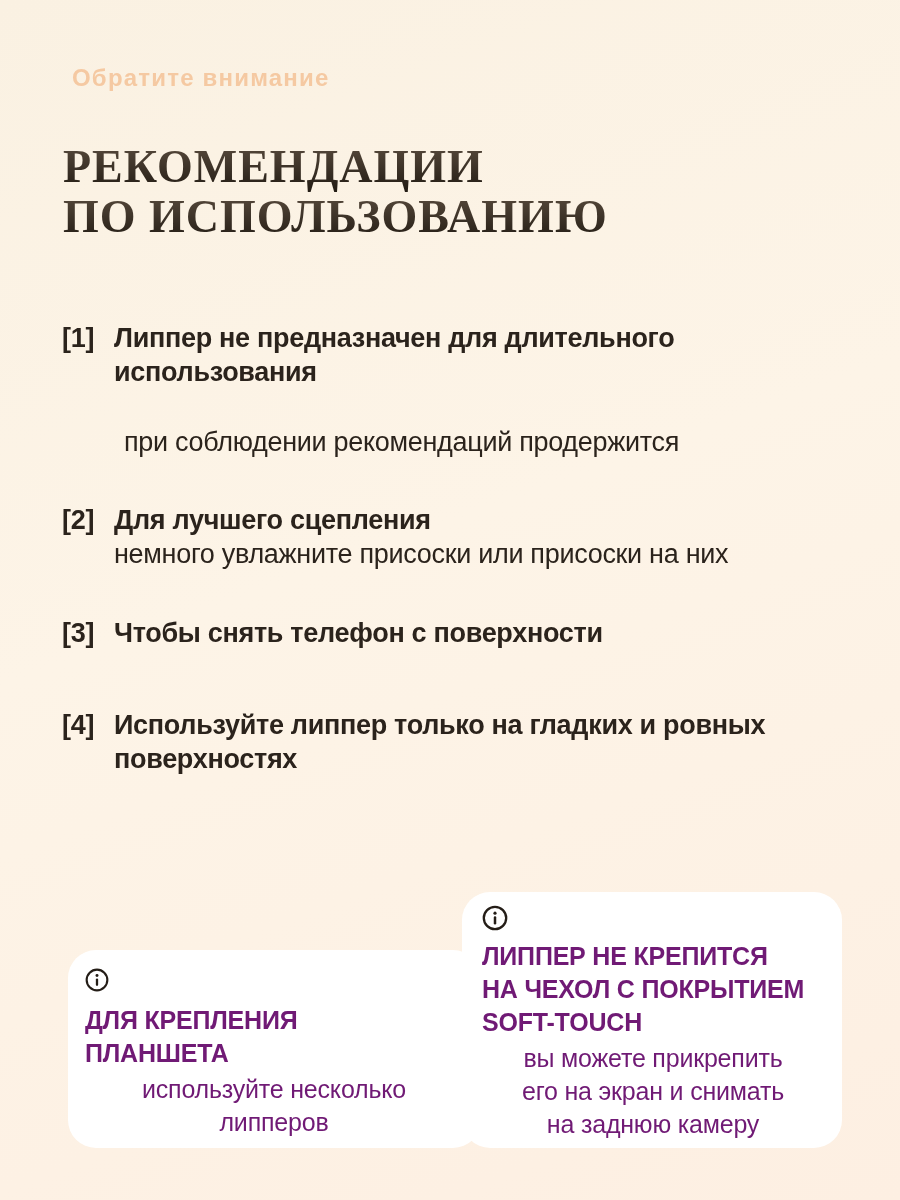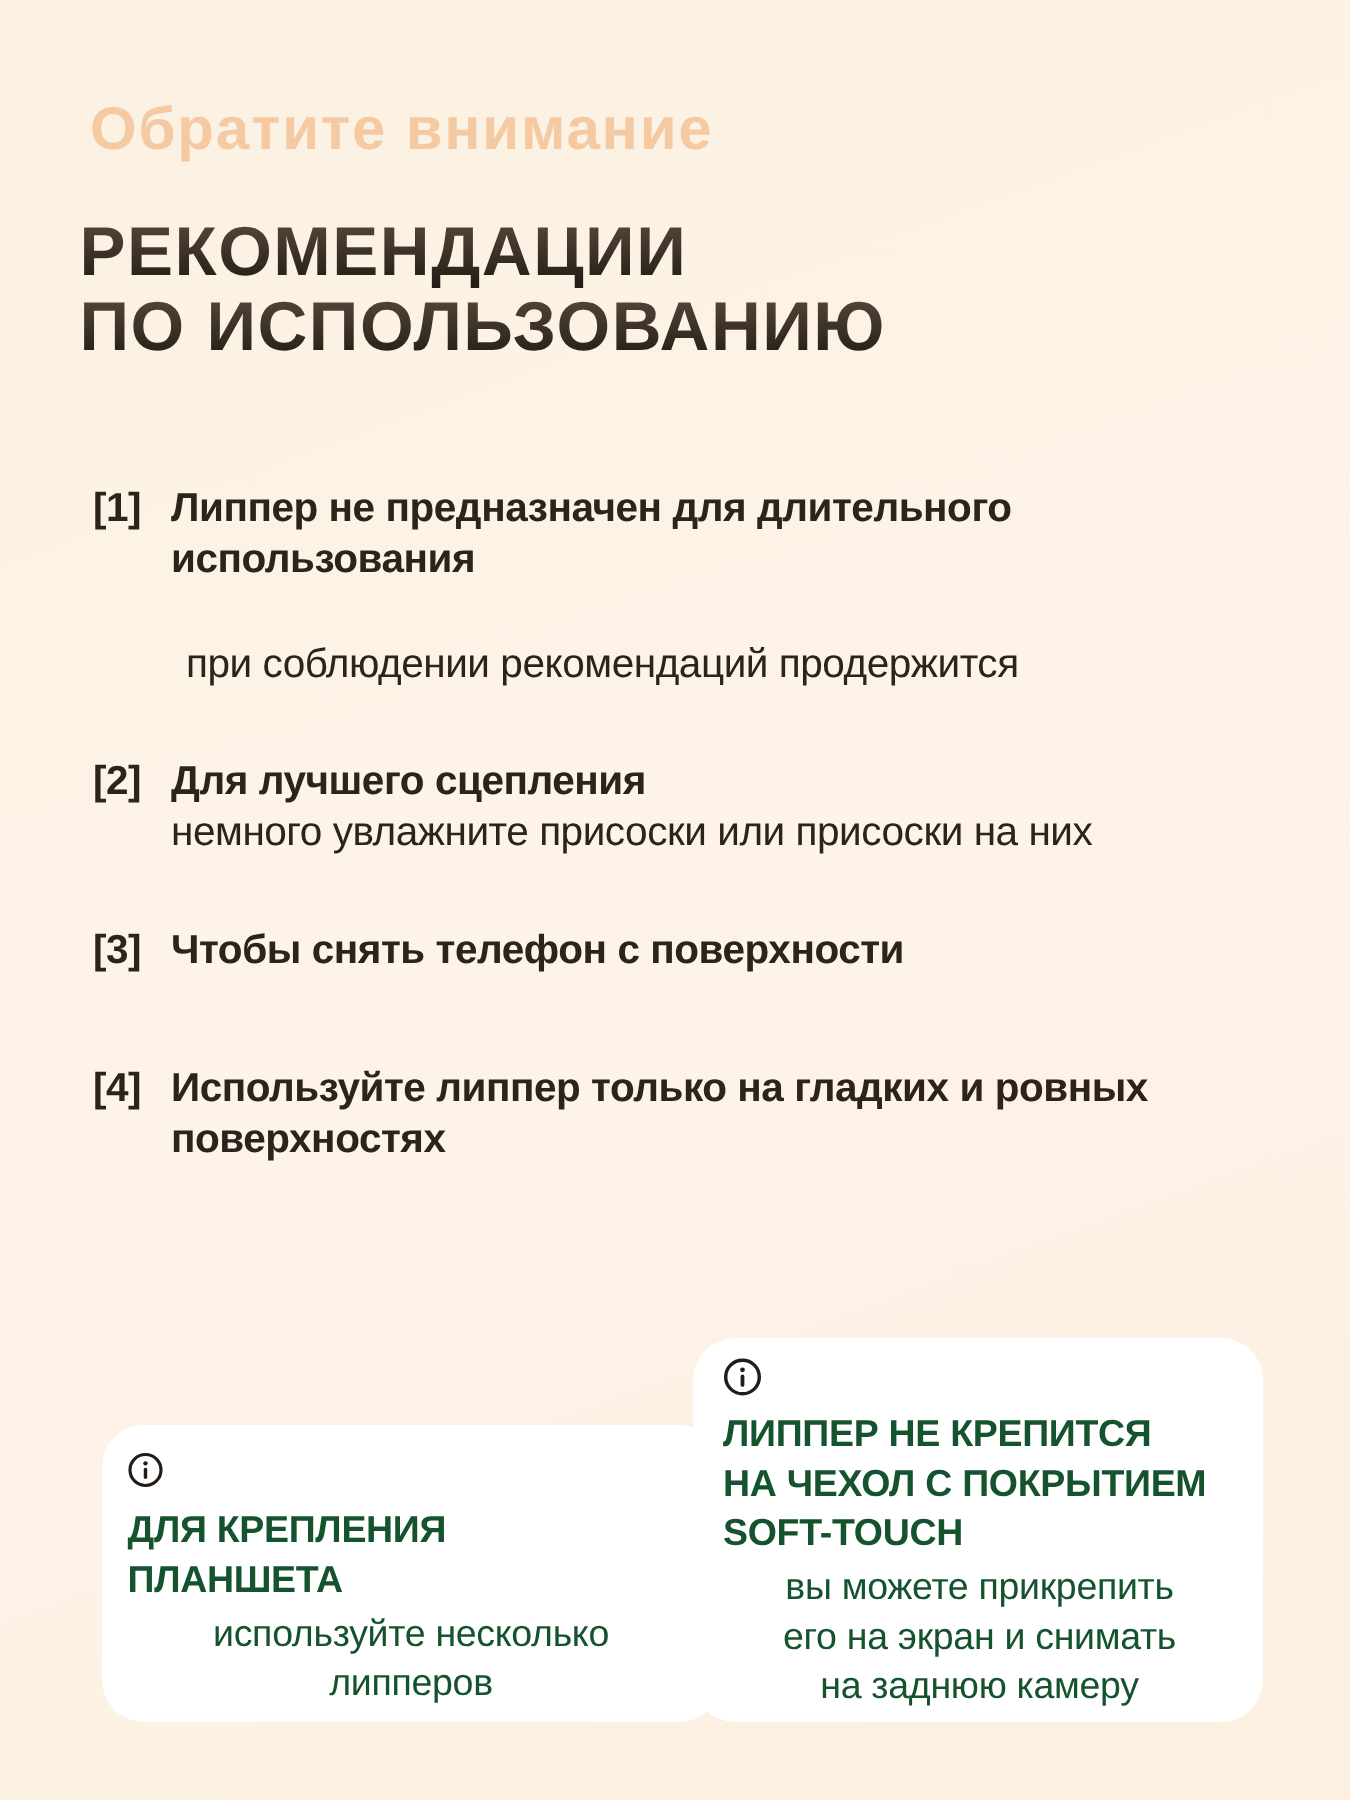--- a/index.html
+++ b/index.html
@@ -6,30 +6,31 @@
   html,body { width:900px; height:1200px; overflow:hidden; }
   body {
     font-family:"Liberation Sans","DejaVu Sans",sans-serif;
     background:linear-gradient(160deg,#faf1e2 0%,#fdf4e7 45%,#fdefe2 100%);
     position:relative;
     color:#2b231c;
   }
   .canvas { position:absolute; inset:0; }
 
   .eyebrow {
-    position:absolute; left:60px; top:64px;
-    font-size:40px; font-weight:700; letter-spacing:1.2px;
+    position:absolute; left:72px; top:64px;
+    font-size:24px; font-weight:700; letter-spacing:1.2px;
     color:#f5c9a2;
     text-align:right;
   }
 
   .title {
-    position:absolute; left:53px; top:142px;
+    position:absolute; left:63px; top:142px;
     font-size:46px; line-height:50px; font-weight:700; letter-spacing:1px;
     color:#32291f;
+    font-family:Liberation Serif, serif;
   }
   .title-line { display:block; }
   @supports ((-webkit-background-clip:text) or (background-clip:text)) {
     .title-line {
       background:linear-gradient(180deg,#5a4c3e 0%,#241d15 95%);
       -webkit-background-clip:text; background-clip:text;
       -webkit-text-fill-color:transparent;
     }
   }
 
@@ -51,21 +52,21 @@
   }
   .sub-block { margin-top:7px; padding-left:10px; }
   .sub-line { font-size:27px; line-height:34px; letter-spacing:-0.3px;margin-top:36px; }
   .sub-line.bold { font-weight:700; }
   .item-2 { margin-top:44px; }
   .item-3 { margin-top:45px; }
   .item-4 { margin-top:58px; }
 
   .card {
     position:absolute; background:#ffffff; border-radius:28px;
-    color:#14532d;
+    color:#701a75;
   }
   .card-left  { left:68px;  top:950px; width:413px; height:198px; padding:18px 18px 0 17px; }
   .card-right { left:462px; top:892px; width:380px; height:256px; padding:13px 18px 0 20px; }
   .info-icon { display:block; }
   .card-left  .info-icon { width:24px; height:24px; margin-bottom:12px; }
   .card-right .info-icon { width:26px; height:26px; margin-bottom:9px; }
   .card-head {
     font-size:25px; line-height:33px; font-weight:700; letter-spacing:-0.2px;
     white-space:pre-line;
   }

